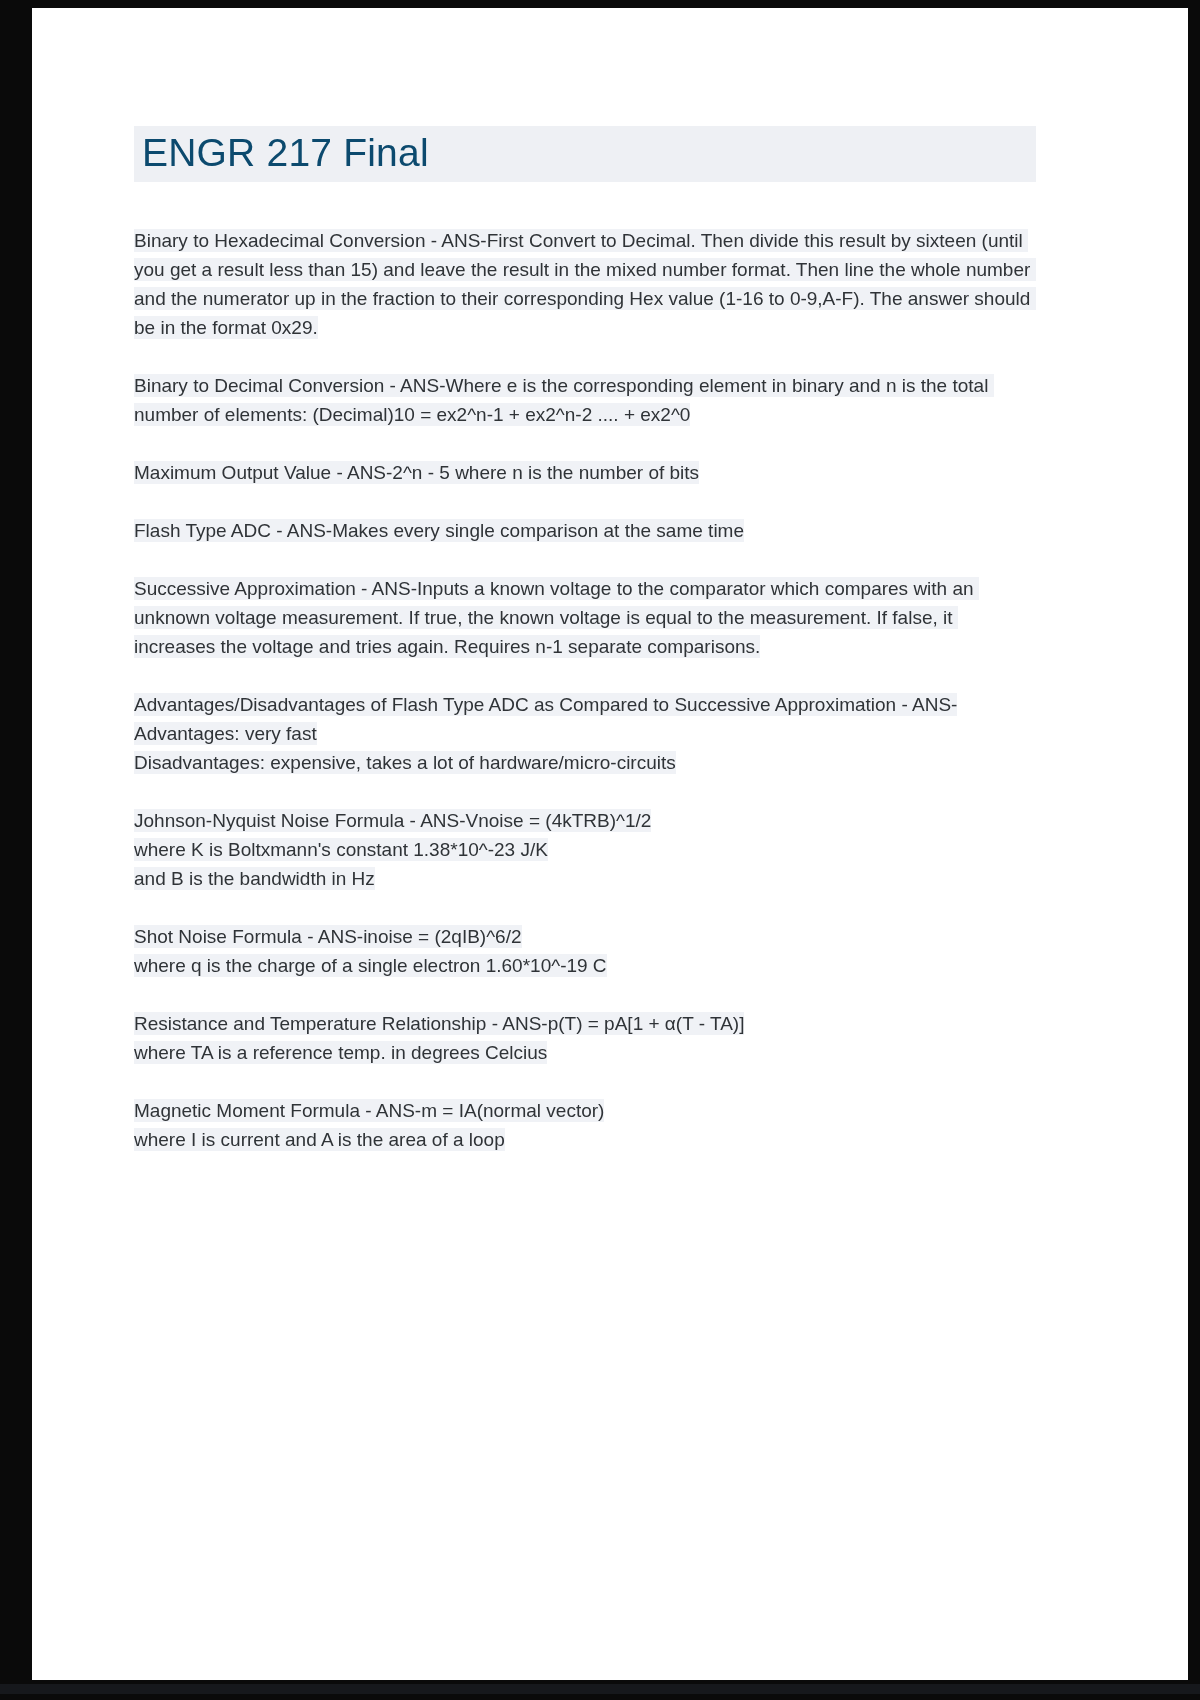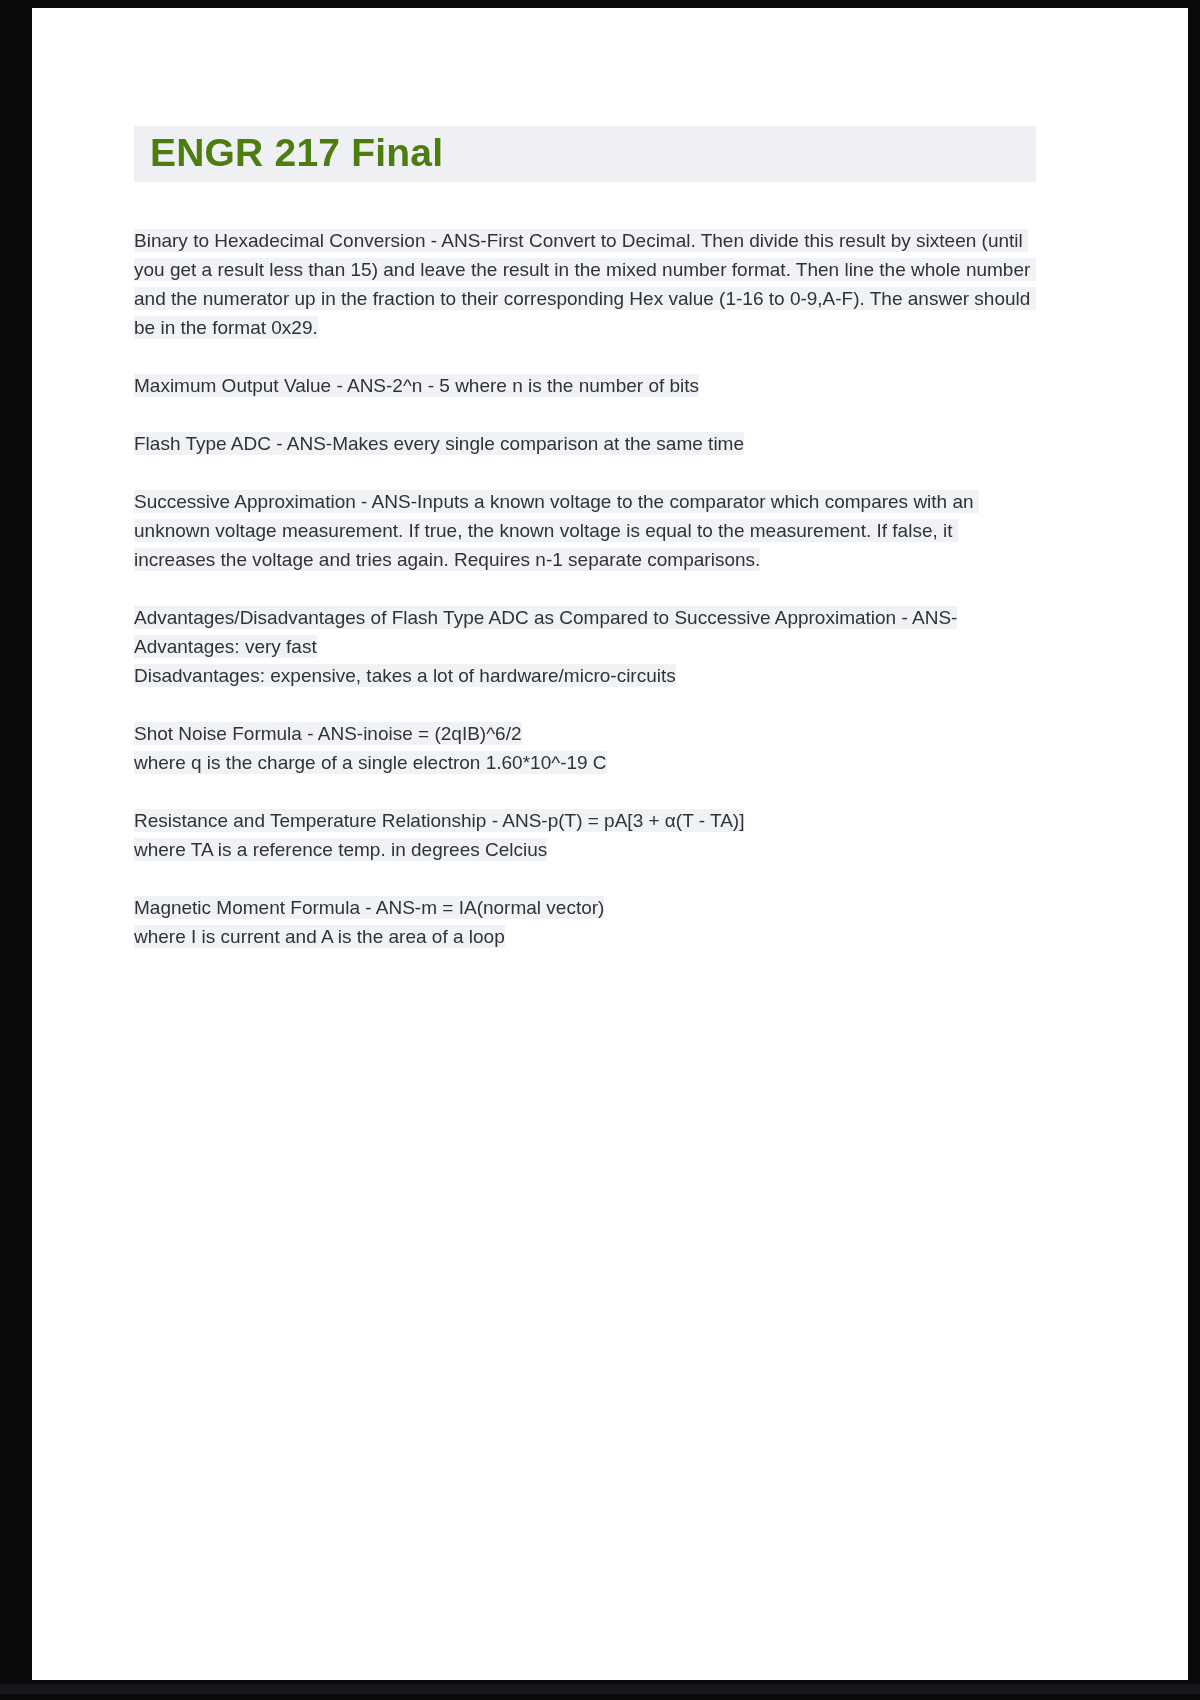--- a/index.html
+++ b/index.html
@@ -19,25 +19,25 @@
     top: 8px;
     left: 32px;
     right: 12px;
     bottom: 20px;
     background: #ffffff;
     box-sizing: border-box;
     padding: 118px 152px 0 102px;
   }
   .doc-title {
     font-size: 39px;
-    font-weight: 700;
-    color: #4d7c0f;
+    font-weight: 400;
+    color: #0c4a6e;
     background: #eef0f4;
     margin: 0 0 44px 0;
-    padding: 5px 4px 7px 16px;
+    padding: 5px 4px 7px 8px;
     letter-spacing: 0.2px;
   }
   .paragraphs {
     font-size: 19px;
     line-height: 29px;
     color: #2f3337;
   }
   .para {
     margin: 0 2px 29px 0;
   }
@@ -60,36 +60,40 @@
 </head>
 <body>
 
 <div class="page">
   <h1 class="doc-title">ENGR 217 Final</h1>
 
   <div class="paragraphs">
 
       <p class="para"><span class="hl">Binary to Hexadecimal Conversion - ANS-First Convert to Decimal. Then divide this result by sixteen (until you get a result less than 15) and leave the result in the mixed number format. Then line the whole number and the numerator up in the fraction to their corresponding Hex value (1-16 to 0-9,A-F). The answer should be in the format 0x29.</span></p>
 
+      <p class="para"><span class="hl">Binary to Decimal Conversion - ANS-Where e is the corresponding element in binary and n is the total number of elements: (Decimal)10 = ex2^n-1 + ex2^n-2 .... + ex2^0</span></p>
 
       <p class="para"><span class="hl">Maximum Output Value - ANS-2^n - 5 where n is the number of bits</span></p>
 
       <p class="para"><span class="hl">Flash Type ADC - ANS-Makes every single comparison at the same time</span></p>
 
       <p class="para"><span class="hl">Successive Approximation - ANS-Inputs a known voltage to the comparator which compares with an unknown voltage measurement. If true, the known voltage is equal to the measurement. If false, it increases the voltage and tries again. Requires n-1 separate comparisons.</span></p>
 
       <p class="para"><span class="hl">Advantages/Disadvantages of Flash Type ADC as Compared to Successive Approximation - ANS-Advantages: very fast
 Disadvantages: expensive, takes a lot of hardware/micro-circuits</span></p>
 
+      <p class="para"><span class="hl">Johnson-Nyquist Noise Formula - ANS-Vnoise = (4kTRB)^1/2
+where K is Boltxmann's constant 1.38*10^-23 J/K
+and B is the bandwidth in Hz</span></p>
 
       <p class="para"><span class="hl">Shot Noise Formula - ANS-inoise = (2qIB)^6/2
 where q is the charge of a single electron 1.60*10^-19 C</span></p>
 
 
-      <p class="para"><span class="hl">Resistance and Temperature Relationship - ANS-p(T) = pA[3 + α(T - TA)]
+      <p class="para"><span class="hl">Resistance and Temperature Relationship - ANS-p(T) = pA[1 + α(T - TA)]
 where TA is a reference temp. in degrees Celcius</span></p>
 
       <p class="para"><span class="hl">Magnetic Moment Formula - ANS-m = IA(normal vector)
 where I is current and A is the area of a loop</span></p>
 
     </div>
 </div>
 
 <div class="bottom-rule"></div>
 

